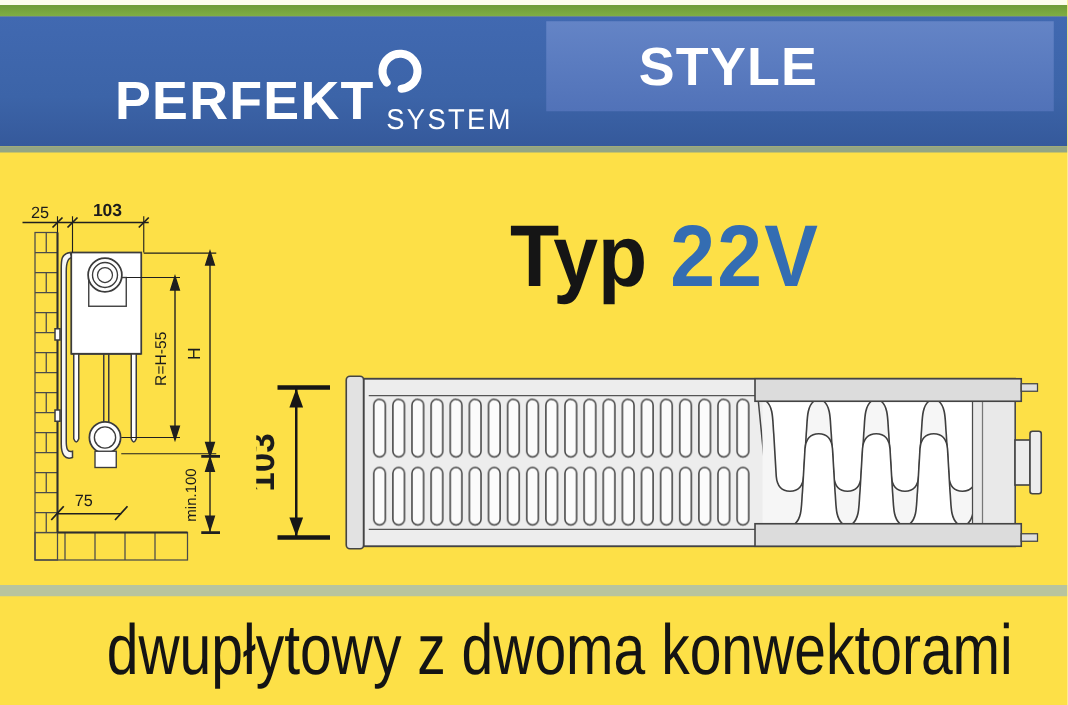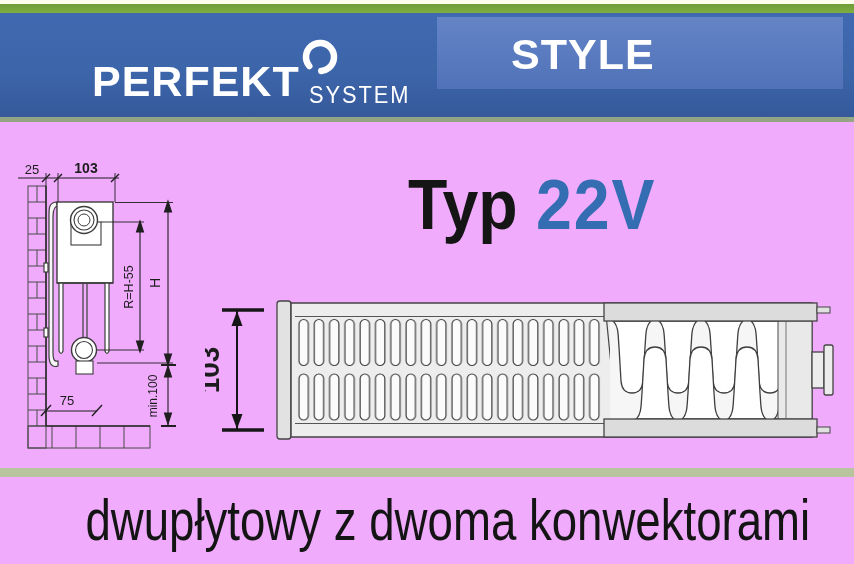--- a/index.html
+++ b/index.html
@@ -1,17 +1,17 @@
 <!DOCTYPE html>
 <html><head>
 <meta charset="utf-8">
 <style>
   html,body{margin:0;padding:0;}
   body{font-family:"Liberation Sans",sans-serif;background:#ffffff;}
-  #stage{position:relative;width:854px;height:564px;background:#f0abfc;overflow:hidden;text-decoration:underline;}
+  #stage{position:relative;width:854px;height:564px;background:#fde047;overflow:hidden;text-decoration:underline;}
 
   
   .top-sliver{position:absolute;left:0;top:0;width:854px;height:4px;background:#fdfdec;}
   .green-bar{position:absolute;left:0;top:4px;width:854px;height:9px;background:linear-gradient(180deg,#6f9c38,#7fae43);}
   .header-blue{position:absolute;left:0;top:13px;width:854px;height:104px;
     background:linear-gradient(180deg,#4169b1 0%,#3c64a8 62%,#35599b 100%);}
   .header-underline{position:absolute;left:0;top:117px;width:854px;height:5px;background:#93a584;}
 
   .brand-main{position:absolute;left:92px;top:47px;color:#ffffff;font-weight:bold;
     font-size:43px;line-height:1;letter-spacing:1px;text-align:center;}

